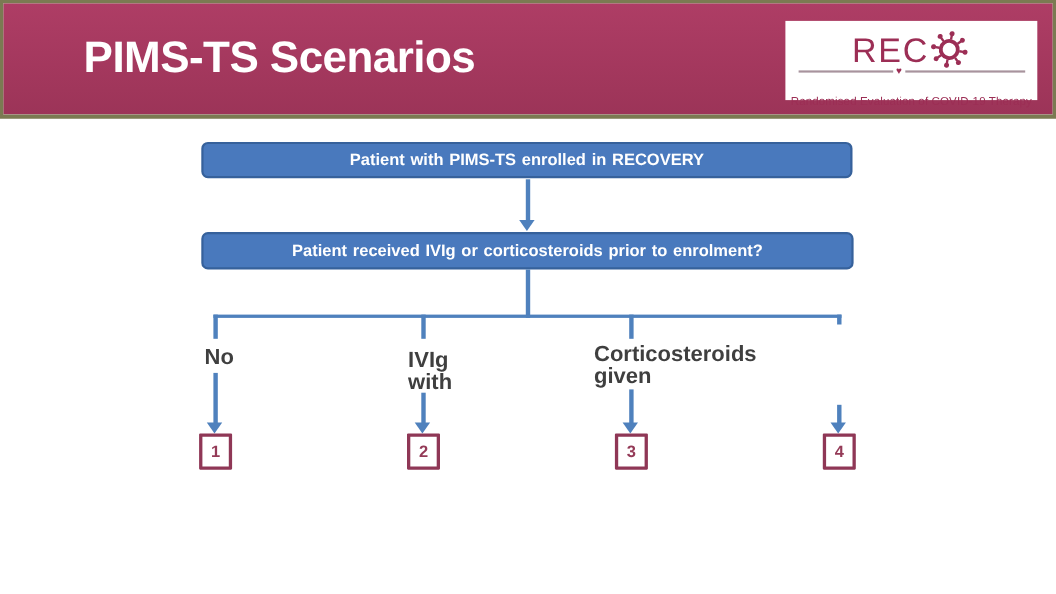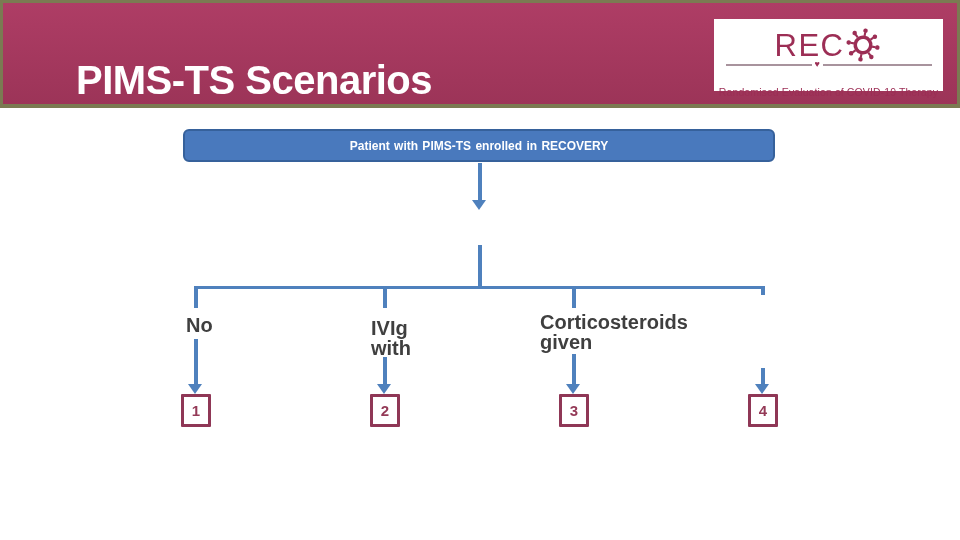--- a/index.html
+++ b/index.html
@@ -13,21 +13,20 @@
   .header {
     position:absolute; left:0; top:0; width:960px; height:108px;
     background:linear-gradient(#AE3D65, #9C3458);
     border:3px solid #7B7A52; border-bottom-width:4px;
     box-sizing:border-box;
   }
   .slide-title {
     position:absolute; left:73px; top:27px;
     font-size:40px; font-weight:bold; color:#ffffff; letter-spacing:-0.5px;
     white-space:nowrap;
-    margin-top:28px;
   }
 
   
   .logo {
     position:absolute; left:711px; top:16px; width:229px; height:72px;
     background:#ffffff; display:flex; flex-direction:column;
     align-items:center; justify-content:center; box-sizing:border-box;
     padding-top:16px;
   }
   .logo-brand {
@@ -45,21 +44,21 @@
   }
   .logo-tagline {
     color:#9C2E55; font-size:10.5px; margin-top:20px; white-space:nowrap;
     letter-spacing:0.1px;
   }
 
   
   .flow-box {
     position:absolute; box-sizing:border-box;
     background:#4979BD; border:2px solid #36619B; border-radius:6px;
-    color:#ffffff; font-weight:bold; font-size:12px;
+    color:#ffffff; font-weight:bold; font-size:15px;
     display:flex; align-items:center; justify-content:center;
     text-align:center; word-spacing:1px;
   }
   .line { position:absolute; background:#4F81BD; }
   .arrow-head {
     position:absolute; width:0; height:0;
     border-left:7px solid transparent; border-right:7px solid transparent;
     border-top:10px solid #4F81BD;
   }
   .branch-label {
@@ -115,20 +114,21 @@
       </div>
       <div class="logo-divider">
         <span class="logo-heart">♥</span>
       </div>
       <div class="logo-tagline">Randomised Evaluation of COVID-19 Therapy</div>
     </div>
   </div>
 
   <div class="flow-box" style="left:183px; top:129px; width:592px; height:33px;">Patient with PIMS-TS enrolled in RECOVERY</div>
 
+  <div class="flow-box" style="left:183px; top:211px; width:593px; height:34px;">Patient received IVIg or corticosteroids prior to enrolment?</div>
 
   <div class="line" style="left:478px; top:163px; width:4px; height:38px;"></div>
   <div class="arrow-head" style="left:472px; top:200px;"></div>
 
   <div class="line" style="left:478px; top:245px; width:4px; height:44px;"></div>
 
   <div class="line" style="left:194px; top:286px; width:571px; height:3px;"></div>
 
   <div class="line" style="left:194px; top:286px; width:4px; height:22px;"></div>
   <div class="line" style="left:383px; top:286px; width:4px; height:22px;"></div>

